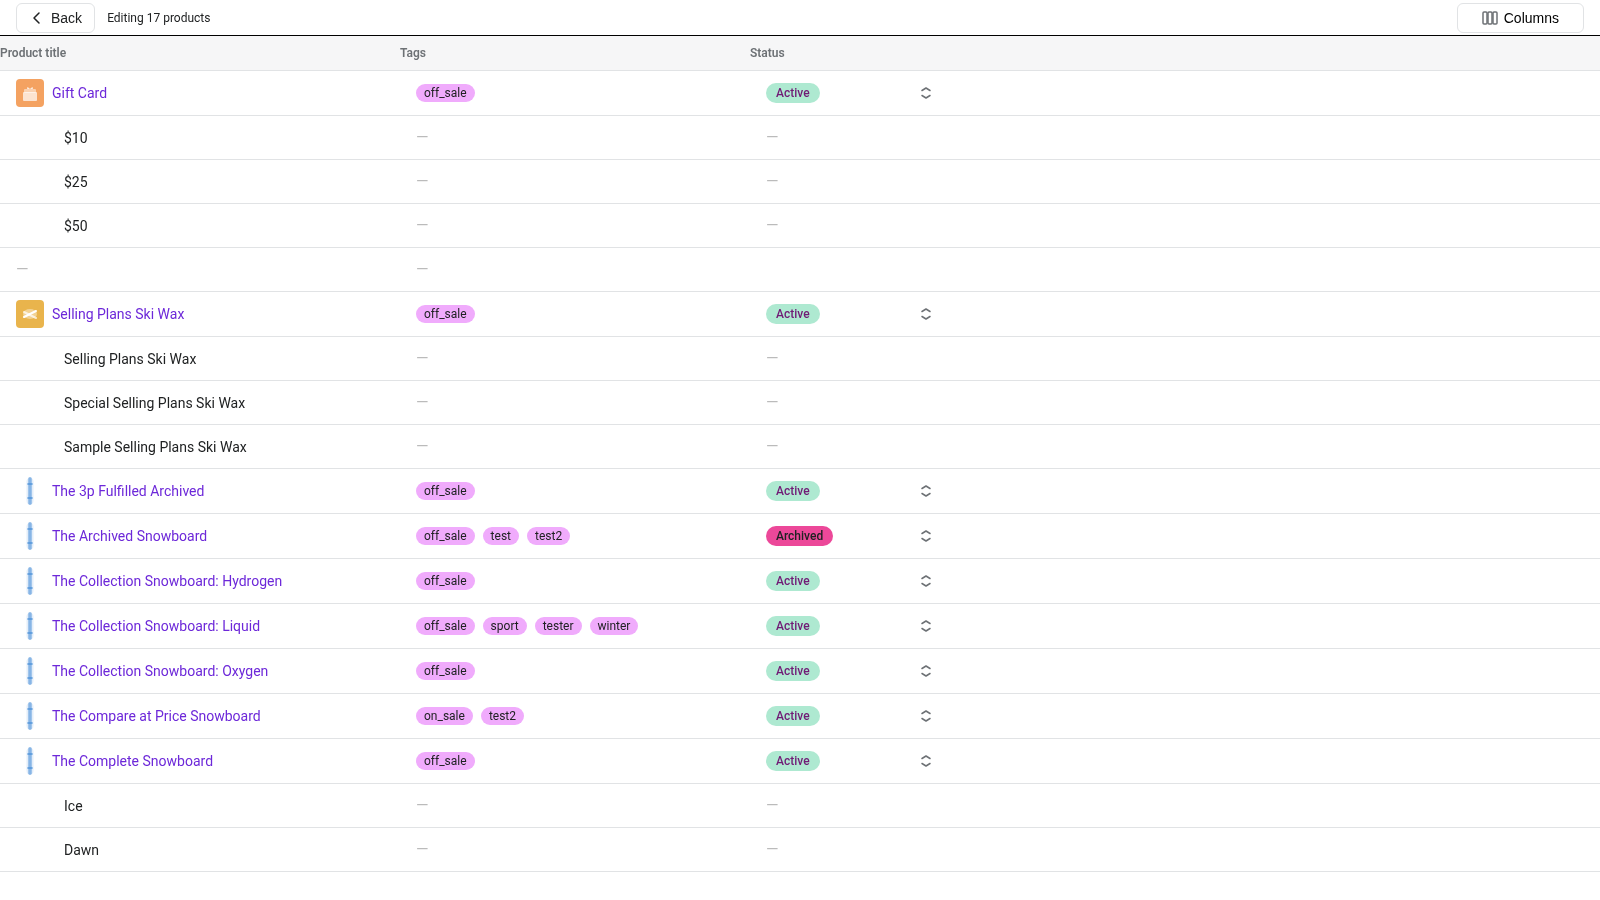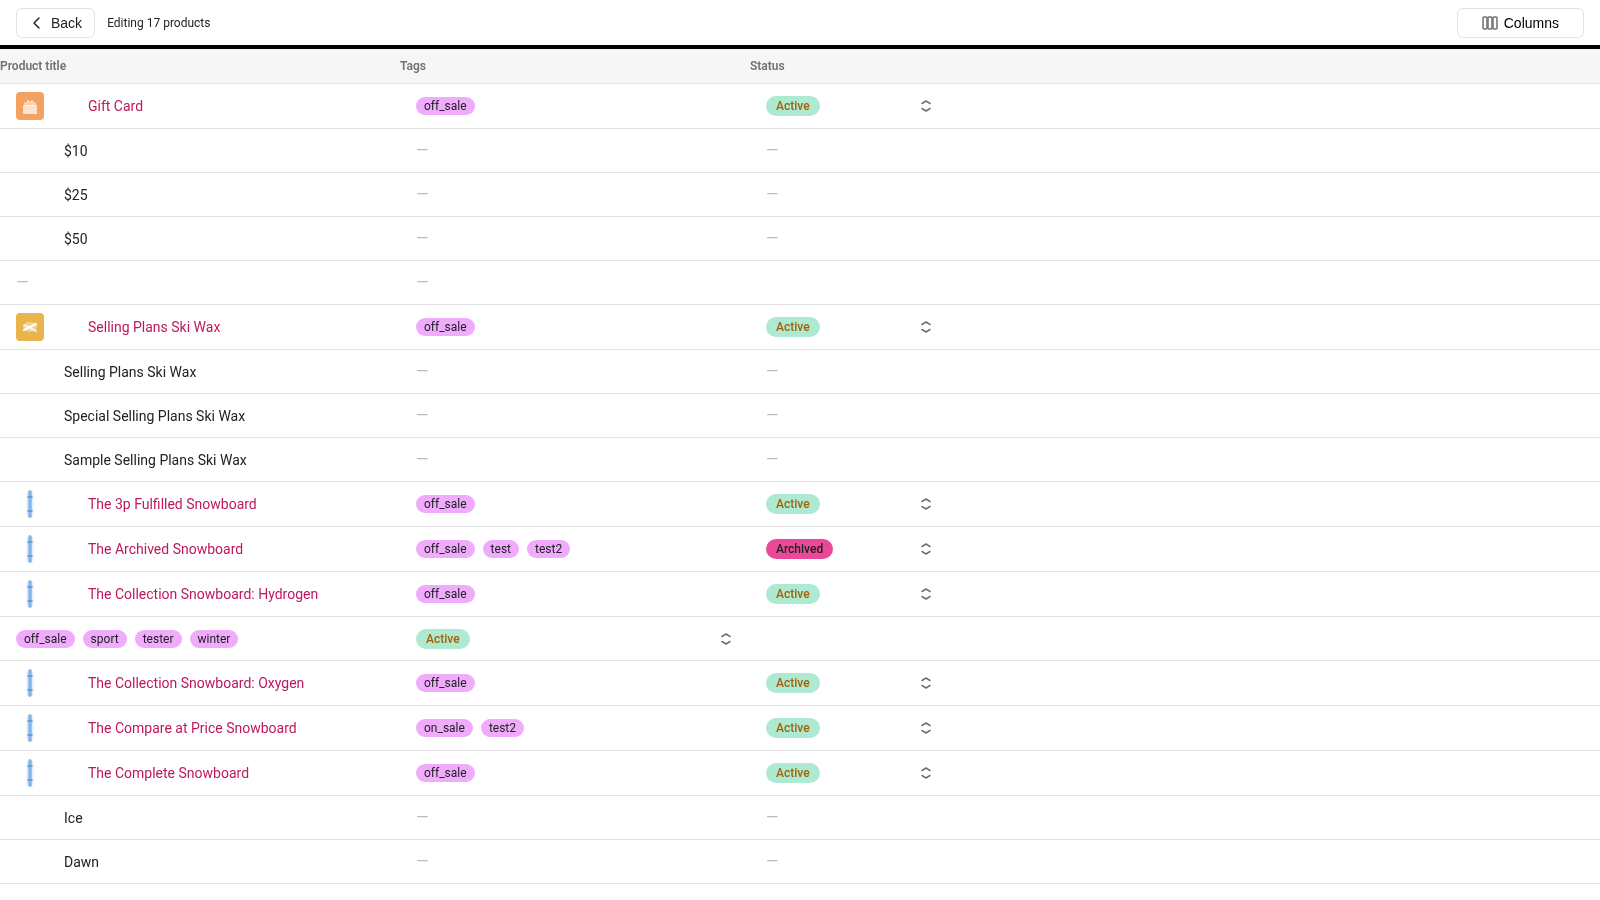--- a/index.html
+++ b/index.html
@@ -2,23 +2,23 @@
 <html><head>
   <meta charset="utf-8">
   <style>
     * { box-sizing: border-box; margin: 0; padding: 0; }
     body { font-family: -apple-system, BlinkMacSystemFont, 'Segoe UI', Roboto, sans-serif; background: #f6f6f7; font-size: 14px; color: #202223; }
 
     .header {
       display: flex;
       align-items: center;
       padding: 0 16px;
-      height: 49px;
+      height: 36px;
       background: #fff;
-      border-bottom: 4px solid #000000;
+      border-bottom: 1px solid #000000;
       justify-content: space-between;
     }
     .header-left {
       display: flex;
       align-items: center;
       gap: 12px;
     }
     .back-btn {
       display: flex;
       align-items: center;
@@ -103,22 +103,21 @@
     }
     .product-icon-gift {
       background: #f4a261;
     }
     .product-icon-ski {
       background: #e9b44c;
     }
 
     .product-name {
       font-size: 14px;
-      color: #be185d;
-      margin-left: 36px;
+      color: #6d28d9;
     }
     .variant-name {
       font-size: 14px;
       color: #202223;
       padding-left: 48px;
     }
 
     .dash {
       color: #bbb;
       font-size: 16px;
@@ -152,21 +151,21 @@
     .status-badge {
       display: inline-flex;
       align-items: center;
       padding: 3px 10px;
       border-radius: 20px;
       font-size: 12px;
       font-weight: 500;
     }
     .status-active {
       background: #aee9d1;
-      color: #a16207;
+      color: #701a75;
     }
     .status-archived {
       background: #ec4899;
       color: #202223;
     }
 
     .chevron-btn {
       background: none;
       border: none;
       cursor: pointer;
@@ -348,21 +347,21 @@
       <div class="table-row">
     <div class="product-title-cell">
       <div class="snowboard-icon">
       <svg class="snowboard-svg" viewBox="0 0 24 32" fill="none" xmlns="http://www.w3.org/2000/svg">
         <rect x="8" y="1" width="8" height="30" rx="4" fill="#4a90d9" opacity="0.15"></rect>
         <rect x="10" y="0" width="4" height="32" rx="2" fill="#4a90d9" opacity="0.6"></rect>
         <line x1="9" y1="8" x2="15" y2="8" stroke="#4a90d9" stroke-width="1.5"></line>
         <line x1="9" y1="24" x2="15" y2="24" stroke="#4a90d9" stroke-width="1.5"></line>
       </svg>
     </div>
-      <span class="product-name">The 3p Fulfilled Snowboard</span>
+      <span class="product-name">The 3p Fulfilled Archived</span>
     </div>
     <div class="tags-cell">
           <span class="tag">off_sale</span>
         </div>
     <div class="status-cell">
     <span class="status-badge status-active">Active</span>
     <button class="chevron-btn">
       <svg width="12" height="16" viewBox="0 0 12 16" fill="none">
         <path d="M2 5.5L6 3L10 5.5" stroke="#6d7175" stroke-width="1.5" stroke-linecap="round" stroke-linejoin="round"></path>
         <path d="M2 10.5L6 13L10 10.5" stroke="#6d7175" stroke-width="1.5" stroke-linecap="round" stroke-linejoin="round"></path>
@@ -416,20 +415,31 @@
     <span class="status-badge status-active">Active</span>
     <button class="chevron-btn">
       <svg width="12" height="16" viewBox="0 0 12 16" fill="none">
         <path d="M2 5.5L6 3L10 5.5" stroke="#6d7175" stroke-width="1.5" stroke-linecap="round" stroke-linejoin="round"></path>
         <path d="M2 10.5L6 13L10 10.5" stroke="#6d7175" stroke-width="1.5" stroke-linecap="round" stroke-linejoin="round"></path>
       </svg>
     </button>
   </div>
   </div>
       <div class="table-row">
+    <div class="product-title-cell">
+      <div class="snowboard-icon">
+      <svg class="snowboard-svg" viewBox="0 0 24 32" fill="none" xmlns="http://www.w3.org/2000/svg">
+        <rect x="8" y="1" width="8" height="30" rx="4" fill="#4a90d9" opacity="0.15"></rect>
+        <rect x="10" y="0" width="4" height="32" rx="2" fill="#4a90d9" opacity="0.6"></rect>
+        <line x1="9" y1="8" x2="15" y2="8" stroke="#4a90d9" stroke-width="1.5"></line>
+        <line x1="9" y1="24" x2="15" y2="24" stroke="#4a90d9" stroke-width="1.5"></line>
+      </svg>
+    </div>
+      <span class="product-name">The Collection Snowboard: Liquid</span>
+    </div>
     <div class="tags-cell">
           <span class="tag">off_sale</span>
           <span class="tag">sport</span>
           <span class="tag">tester</span>
           <span class="tag">winter</span>
         </div>
     <div class="status-cell">
     <span class="status-badge status-active">Active</span>
     <button class="chevron-btn">
       <svg width="12" height="16" viewBox="0 0 12 16" fill="none">

